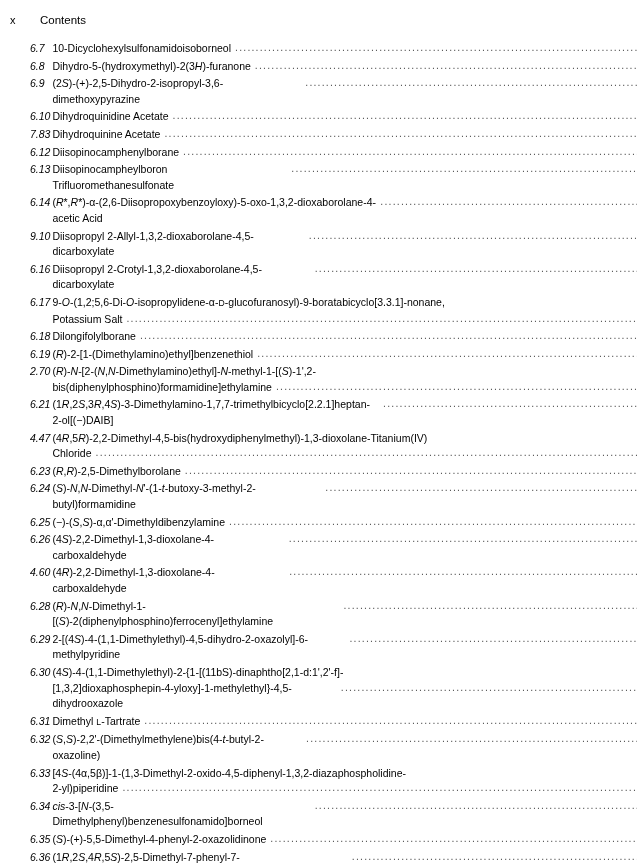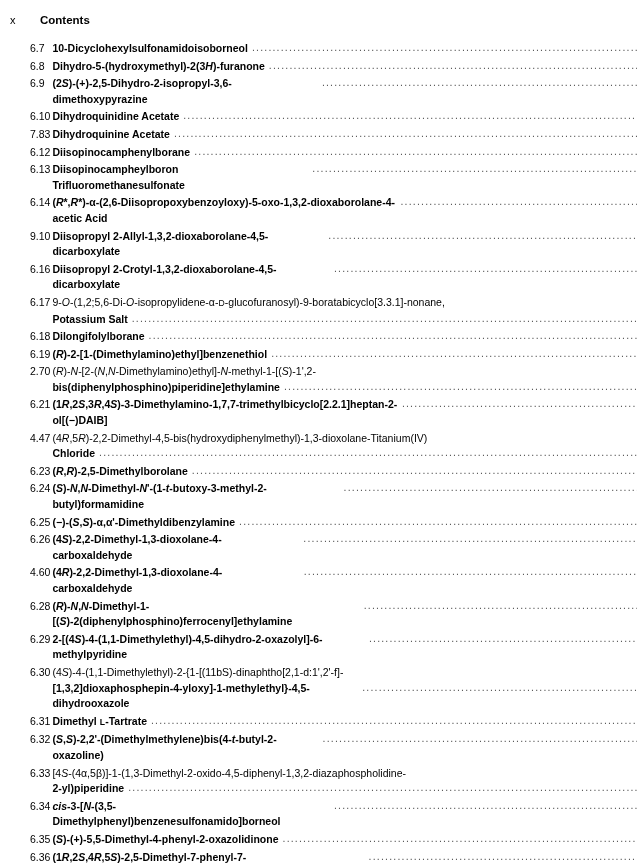--- a/index.html
+++ b/index.html
@@ -29,56 +29,55 @@
     padding-left: 2px;
   }
   .header .folio {
     width: 30px;
     color: #000;
     font-size: 11px;
   }
   .header .htitle {
     font-size: 11.5px;
     color: #000;
-    font-weight: bold;
   }
   .toc {
     width: 100%;
     border-collapse: collapse;
   }
   .entry {
     vertical-align: top;
   }
   .num {
     width: 54px;
     padding-left: 22px;
     font-size: 10.5px;
     line-height: 15.6px;
     white-space: nowrap;
     vertical-align: top;
     padding-top: 1px;
+    font-style: italic;
   }
   .title-cell {
     font-size: 10.5px;
     line-height: 15.6px;
     vertical-align: top;
     padding-top: 1px;
     padding-right: 4px;
   }
   .line {
     display: block;
   }
   .leaderwrap {
     display: flex;
     align-items: baseline;
     width: 100%;
   }
   .txt {
     flex: 0 1 auto;
-    font-weight: bold;
   }
   .dots {
     flex: 1 1 auto;
     overflow: hidden;
     white-space: nowrap;
     margin: 0 3px 0 4px;
     font-size: 10.5px;
     letter-spacing: 1.2px;
     color: #555;
     position: relative;
@@ -218,21 +217,21 @@
               <span class="txt">(<i>R</i>)-2-[1-(Dimethylamino)ethyl]benzenethiol</span>
               <span class="dots">............................................................................................................................................................................................</span>
             </span>
           </td>
         </tr>
         <tr class="entry">
           <td class="num">2.70</td>
           <td class="title-cell">
             <span class="line">(<i>R</i>)-<i>N</i>-[2-(<i>N</i>,<i>N</i>-Dimethylamino)ethyl]-<i>N</i>-methyl-1-[(<i>S</i>)-1',2-</span>
             <span class="leaderwrap">
-              <span class="txt">bis(diphenylphosphino)piperidine]ethylamine</span>
+              <span class="txt">bis(diphenylphosphino)formamidine]ethylamine</span>
               <span class="dots">............................................................................................................................................................................................</span>
             </span>
           </td>
         </tr>
         <tr class="entry">
           <td class="num">6.21</td>
           <td class="title-cell">
             <span class="leaderwrap">
               <span class="txt">(1<i>R</i>,2<i>S</i>,3<i>R</i>,4<i>S</i>)-3-Dimethylamino-1,7,7-trimethylbicyclo[2.2.1]heptan-2-ol[(−)DAIB]</span>
               <span class="dots">............................................................................................................................................................................................</span>

